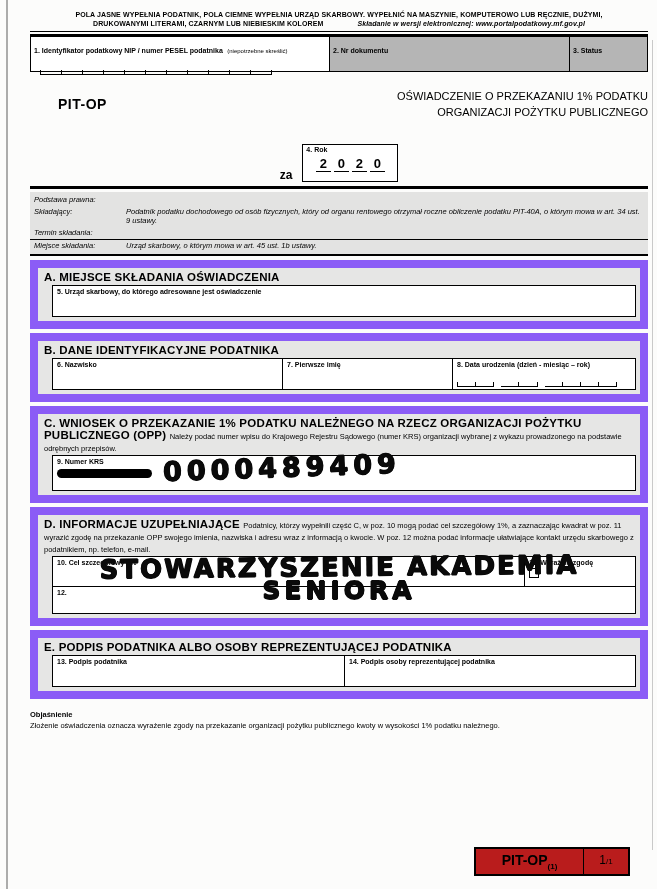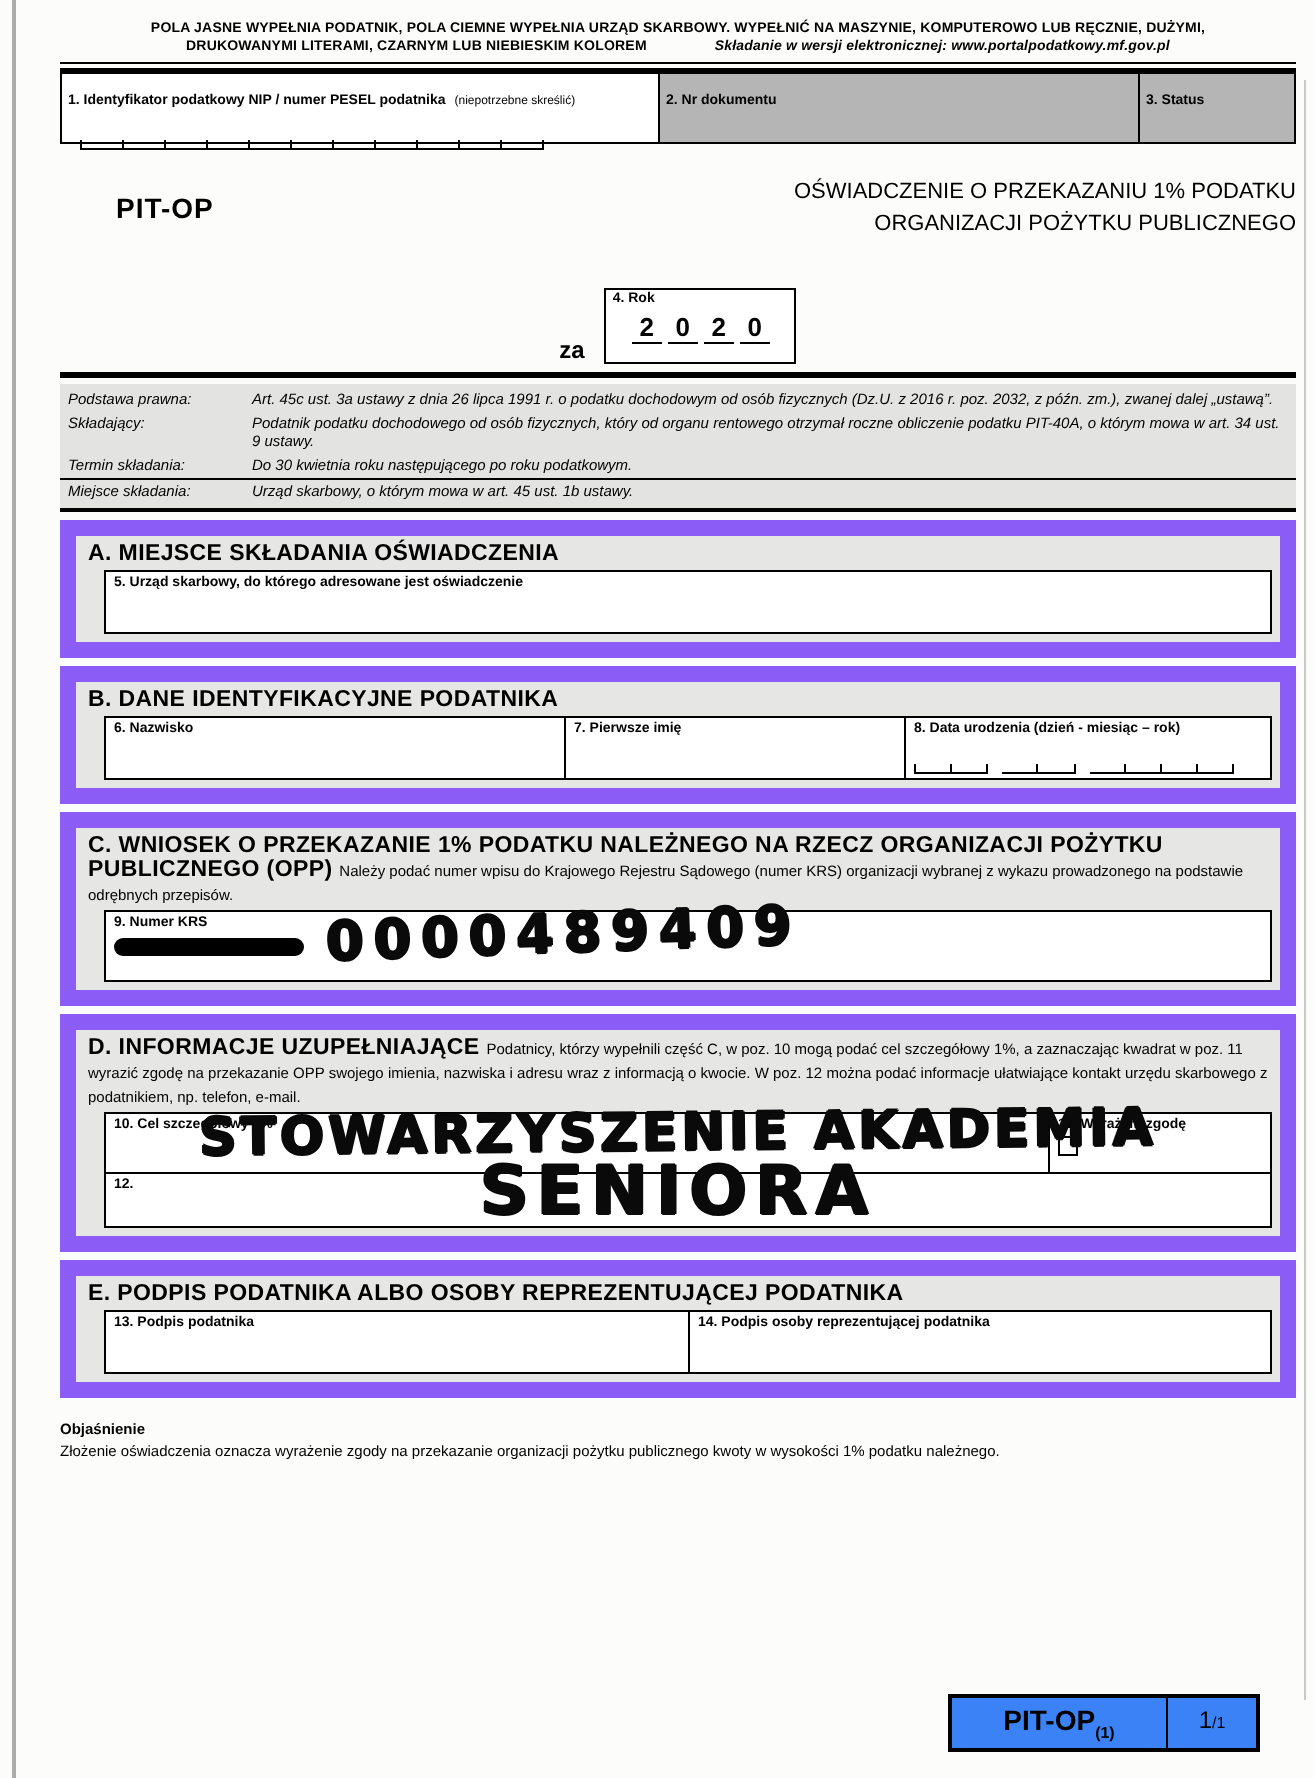--- a/index.html
+++ b/index.html
@@ -71,30 +71,30 @@
   .hand {
     font-family:"DejaVu Sans", sans-serif; font-weight:bold; color:#0a0a0a;
     text-shadow:0.7px 0 #0a0a0a, -0.7px 0 #0a0a0a, 0 0.7px #0a0a0a, 0 -0.7px #0a0a0a;
     white-space:nowrap;
   }
   .krs-value { position:absolute; left:110px; top:-4px; font-size:27px; letter-spacing:5px; transform:rotate(-2deg); }
   .redaction { width:95px; height:9px; background:#000; border-radius:5px; margin-top:3px; }
 
   .d-hand { position:absolute; left:0; top:-4px; width:100%; text-align:center; pointer-events:none; }
   .d-hand-l1 { font-size:26px; letter-spacing:2px; transform:rotate(-.6deg); }
-  .d-hand-l2 { font-size:34px; letter-spacing:4px; margin-top:-6px; }
+  .d-hand-l2 { font-size:25px; letter-spacing:4px; margin-top:-6px; }
 
   .checkbox { width:10px; height:10px; border:1.5px solid #000; background:#fff; margin-top:1px; }
 
   
   .footnote { margin-top:10px; text-align:left; font-size:7.5px; line-height:1.5; }
   .footnote-title { font-weight:bold; }
 
   
-  .footer-box { position:absolute; right:27px; bottom:13px; display:flex; border:2px solid #000; background:#3b82f6; }
+  .footer-box { position:absolute; right:27px; bottom:13px; display:flex; border:2px solid #000; background:#b91c1c; }
   .footer-code { width:108px; text-align:center; font-size:14px; font-weight:bold; padding:3px 2px; border-right:1.5px solid #000; }
   .footer-code sub { font-size:8px; font-weight:bold; }
   .footer-page { width:44px; text-align:center; font-size:12px; padding:4px 2px; }
   .footer-page .of { font-size:8px; }
 </style>
 </head>
 <body>
 
 <div class="page">
   <div class="scan-edge-left"></div>
@@ -155,29 +155,27 @@
           <span class="year-digit">2</span>
           <span class="year-digit">0</span>
         </div>
       </div>
     </div>
     <div class="thickrule"></div>
 
     <div class="legal">
       <div class="legal-row">
         <span class="legal-label">Podstawa prawna:</span>
-        <span class="legal-text">Art. 45c ust. 3a ustawy z dnia 26 lipca 1991 r. o podatku dochodowym od osób fizycznych (Dz.U. z 2016 r. poz. 2032, z późn. zm.), zwanej dalej „ustawą”.</span>
       </div>
       <div class="legal-row">
         <span class="legal-label">Składający:</span>
         <span class="legal-text">Podatnik podatku dochodowego od osób fizycznych, który od organu rentowego otrzymał roczne obliczenie podatku PIT-40A, o którym mowa w art. 34 ust. 9 ustawy.</span>
       </div>
       <div class="legal-row">
         <span class="legal-label">Termin składania:</span>
-        <span class="legal-text">Do 30 kwietnia roku następującego po roku podatkowym.</span>
       </div>
       <div class="legal-row sep">
         <span class="legal-label">Miejsce składania:</span>
         <span class="legal-text">Urząd skarbowy, o którym mowa w art. 45 ust. 1b ustawy.</span>
       </div>
     </div>
 
     <div class="section">
       <div class="sec-title">A. MIEJSCE SKŁADANIA OŚWIADCZENIA</div>
       <div class="sec-body">

